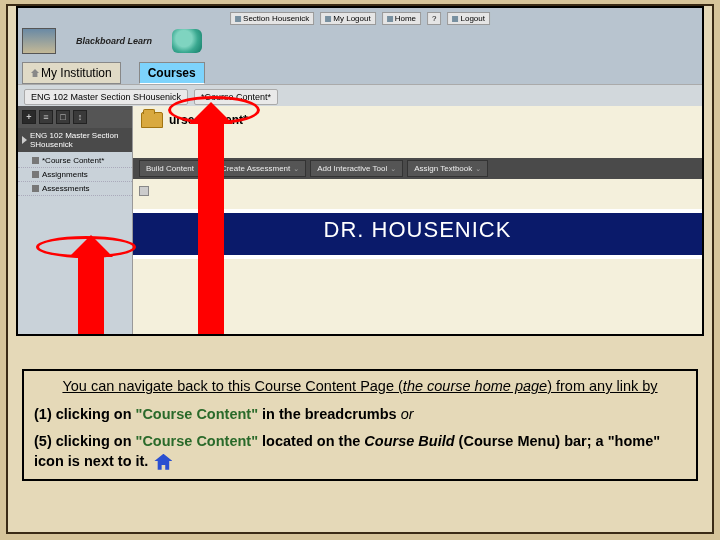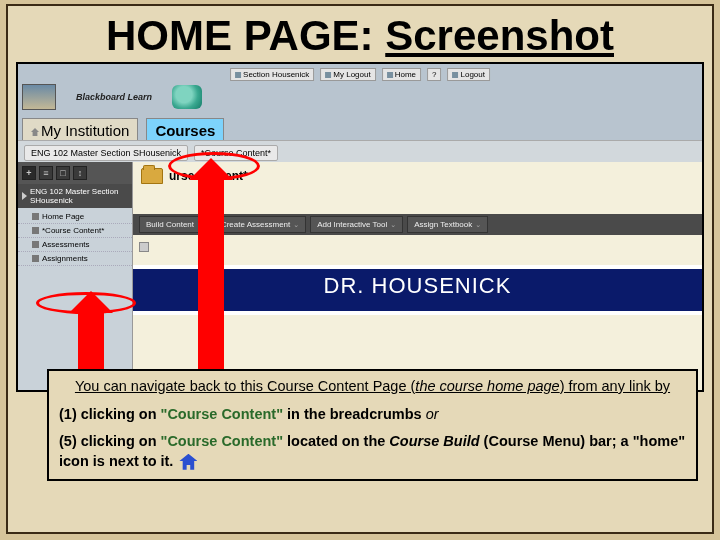--- a/index.html
+++ b/index.html
@@ -71,22 +71,22 @@
   .bb-logo .txt { font-size: 9px; font-style: italic; font-weight: bold; color:#222; }
   .bb-swirl {
     width: 30px; height: 24px;
     background: radial-gradient(circle at 40% 40%, #7fd4c0 35%, #3aa890 60%, #127a66 100%);
     border-radius: 6px;
   }
   
   .tabs {
     position: absolute;
     top: 54px; left: 4px;
-    display: flex; gap: 8px;
-    font-size: 15px;
+    display: flex; gap: 18px;
+    font-size: 12px;
   }
   .tab {
     border: 1px solid #888;
     background: #e0dac6;
     padding: 3px 8px;
   }
   .tab.active { background: #7dd3fc; border-bottom-color:#fff; font-weight: bold; }
   .tab .home-ic {
     display:inline-block; width:8px; height:8px;
     background:#888; clip-path: polygon(50% 0,100% 50%,80% 50%,80% 100%,20% 100%,20% 50%,0 50%);
@@ -218,21 +218,20 @@
   .oval2 { left:18px; top:228px; width:100px; height:22px; }
   
   .instr {
     position: absolute;
     left: 14px; right: 14px; top: 363px;
     border: 2px solid #000;
     background: #e5d9b8;
     padding: 6px 10px 8px 10px;
     font-size: 14.5px;
     line-height: 1.35;
-    margin-left: 25px;
   }
   .instr .lead { text-align: center; }
   .instr .lead .u1 { text-decoration: underline; }
   .instr .lead .em { font-style: italic; text-decoration: underline; }
   .instr p { margin-top: 8px; }
   .instr .b { font-weight: bold; }
   .instr .cc { color: #2a6a2a; font-weight: bold; }
   .instr .it { font-style: italic; }
   .home-ic-inline {
     display:inline-block; vertical-align:middle;
@@ -242,24 +241,20 @@
     margin-left:2px;
   }
 </style>
 </head>
 <body>
 
 <div class="page-num">7</div>
 
 <div class="slide">
 
-  <div class="title">
-    <span>HOME PAGE:</span>
-    <span class="u">Screenshot</span>
-  </div>
 
   <div class="shot-frame">
 
     <div class="bb-util">
       <span class="util-item">
           <span class="sq"></span>
           <span>Section Housenick</span>
         </span>
       <span class="util-item">
           <span class="sq"></span>
@@ -303,33 +298,29 @@
           <div class="btn">□</div>
           <div class="btn">↕</div>
         </div>
         <div class="side-head">
           <span class="tri"></span>
           <span>ENG 102 Master Section SHousenick</span>
         </div>
         <div class="side-list">
           <div class="side-item">
               <span class="sq"></span>
-              <span>Home Page</span>
+              <span>*Course Content*</span>
             </div>
           <div class="side-item">
               <span class="sq"></span>
-              <span>*Course Content*</span>
+              <span>Assignments</span>
             </div>
           <div class="side-item">
               <span class="sq"></span>
               <span>Assessments</span>
-            </div>
-          <div class="side-item">
-              <span class="sq"></span>
-              <span>Assignments</span>
             </div>
         </div>
       </div>
 
       <div class="content-col">
         <div class="content-head">
           <span class="folder-ic"></span>
           <span>urse Content*</span>
         </div>
         <div class="action-row">

